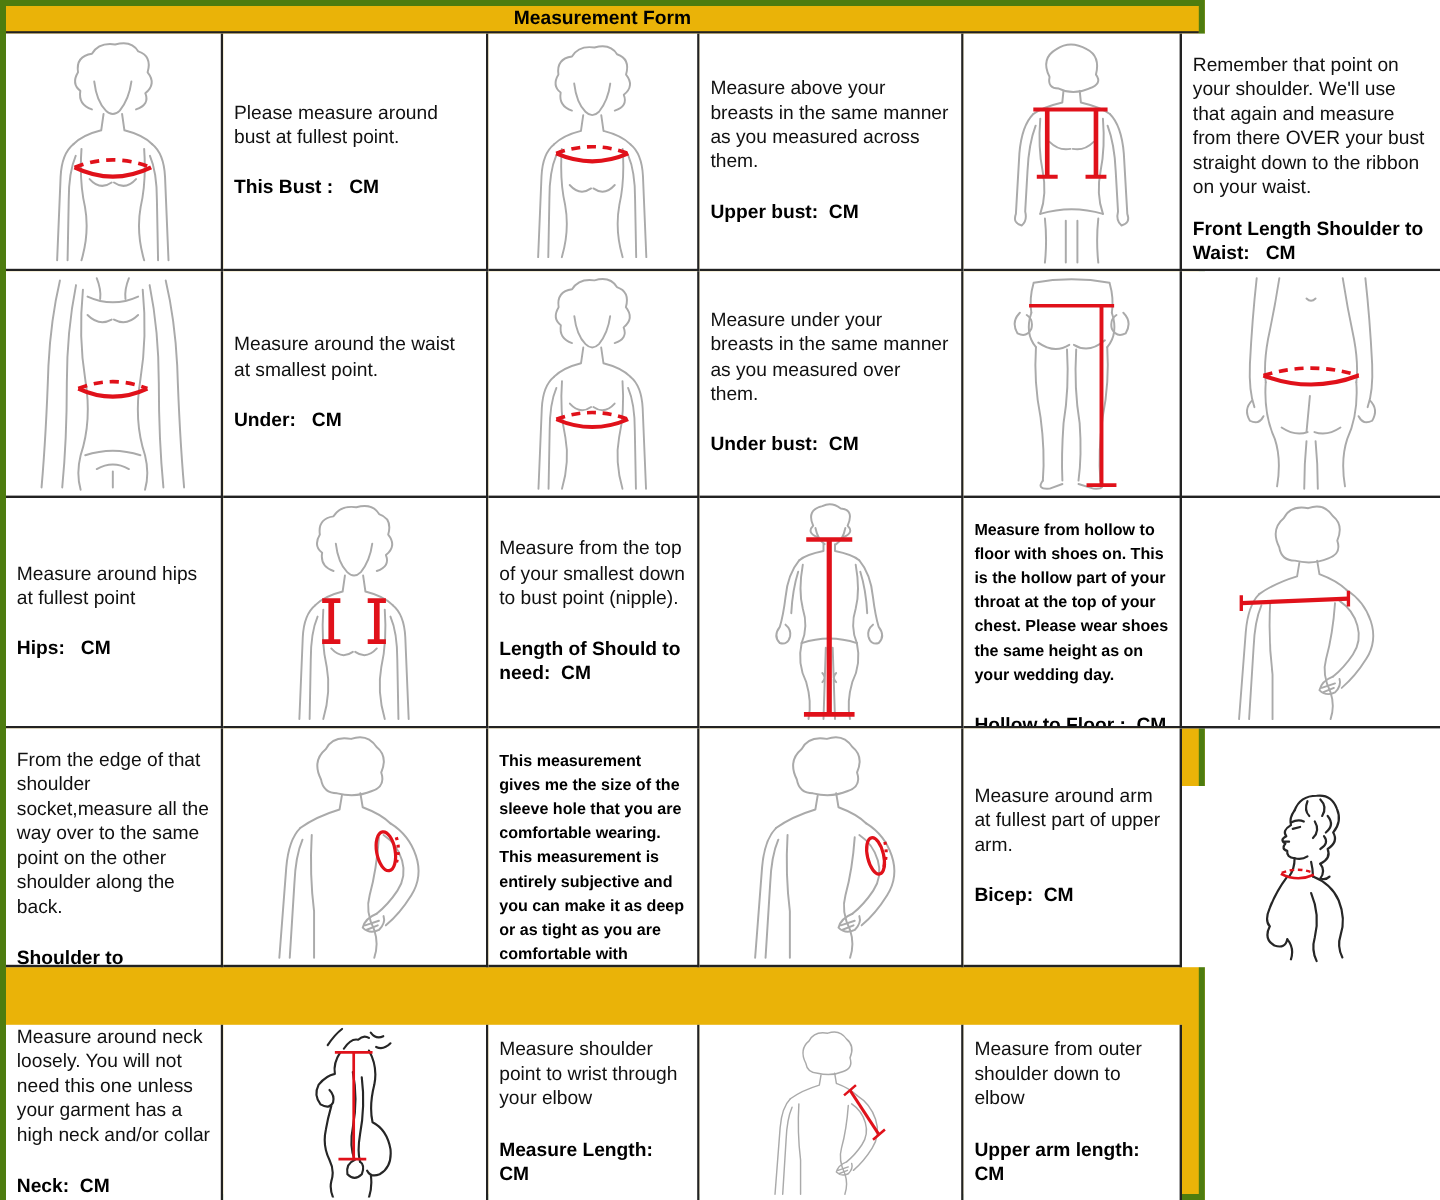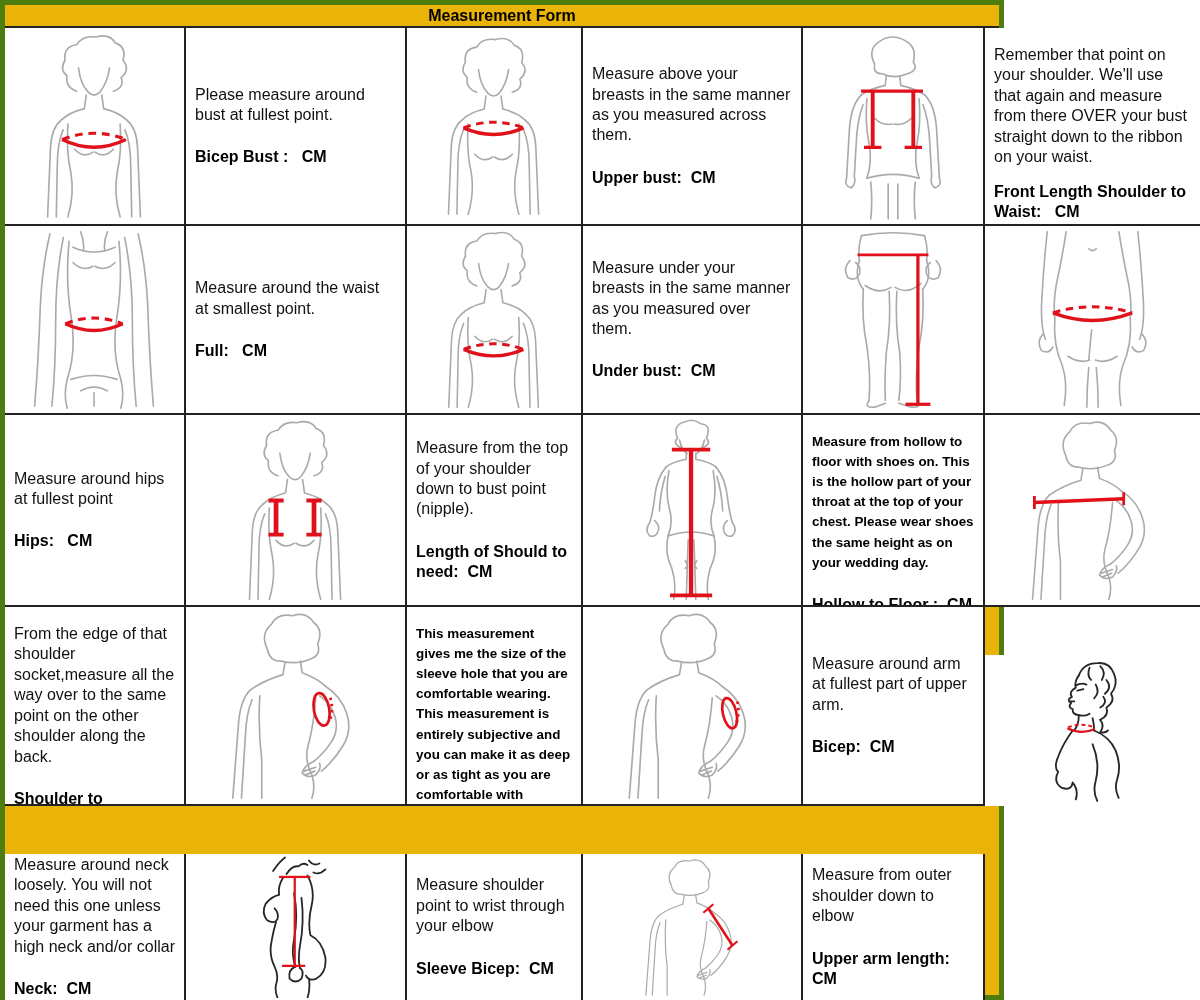--- a/index.html
+++ b/index.html
@@ -39,21 +39,21 @@
         <path class="sk" d="M56 92 Q46 100 45 120 L42 192 M58 102 Q52 116 52 140 L51 192"></path>
         <path class="sk" d="M124 92 Q134 100 135 120 L138 192 M122 102 Q128 116 128 140 L129 192"></path>
         <path class="sk" d="M63 96 Q61 124 66 146 Q70 168 63 192 M117 96 Q119 124 114 146 Q110 168 117 192"></path>
         <path class="sk" d="M70 122 Q79 132 89 125 M91 125 Q101 132 110 122"></path>
         <path class="red" stroke-width="3.2" stroke-dasharray="8 6" d="M57 112 Q90 99 123 112"></path>
         <path class="red" stroke-width="3.6" d="M57 112 Q90 128 123 112"></path>
       </svg>
     </div>
     <div class="cell txt">
       <p class="desc">Please measure around bust at fullest point.</p>
-      <p class="label">Bicep Bust :   CM</p>
+      <p class="label">This Bust :   CM</p>
     </div>
 
     <div class="cell fig">
       <svg viewBox="0 0 181 196">
         <path class="sk" d="M72 62 Q60 58 62 46 Q54 40 60 30 Q58 16 72 14 Q78 4 92 6 Q106 2 112 12 Q124 16 120 30 Q128 40 118 48 Q122 58 110 62"></path>
         <path class="sk" d="M74 38 Q76 55 84 63 Q90 69 96 63 Q104 53 106 38"></path>
         <path class="sk" d="M82 66 L80 80 M98 66 L100 80 M80 80 Q64 84 56 92 M100 80 Q116 84 124 92"></path>
         <path class="sk" d="M56 92 Q46 100 45 120 L42 192 M58 102 Q52 116 52 140 L51 192"></path>
         <path class="sk" d="M124 92 Q134 100 135 120 L138 192 M122 102 Q128 116 128 140 L129 192"></path>
         <path class="sk" d="M63 96 Q61 124 66 146 Q70 168 63 192 M117 96 Q119 124 114 146 Q110 168 117 192"></path>
@@ -93,21 +93,21 @@
         <path class="sk" d="M136 6 Q144 40 146 80 Q148 140 152 186 M122 10 Q130 50 130 95 Q130 145 134 186"></path>
         <path class="sk" d="M64 14 Q60 55 66 92 Q72 128 62 158 Q58 174 62 188 M116 14 Q120 55 114 92 Q108 128 118 158 Q122 174 118 188"></path>
         <path class="sk" d="M68 36 Q78 46 89 40 M91 40 Q102 46 112 36"></path>
         <path class="sk" d="M66 158 Q90 150 114 158 M76 170 Q90 162 104 170 M90 172 L90 186"></path>
         <path class="red" stroke-width="3.2" stroke-dasharray="8 6" d="M60 100 Q90 88 120 100"></path>
         <path class="red" stroke-width="3.6" d="M60 100 Q90 114 120 100"></path>
       </svg>
     </div>
     <div class="cell txt">
       <p class="desc">Measure around the waist at smallest point.</p>
-      <p class="label">Full:   CM</p>
+      <p class="label">Under:   CM</p>
     </div>
 
     <div class="cell fig">
       <svg viewBox="0 0 181 196">
         <path class="sk" d="M72 62 Q60 58 62 46 Q54 40 60 30 Q58 16 72 14 Q78 4 92 6 Q106 2 112 12 Q124 16 120 30 Q128 40 118 48 Q122 58 110 62"></path>
         <path class="sk" d="M74 38 Q76 55 84 63 Q90 69 96 63 Q104 53 106 38"></path>
         <path class="sk" d="M82 66 L80 80 M98 66 L100 80 M80 80 Q64 84 56 92 M100 80 Q116 84 124 92"></path>
         <path class="sk" d="M56 92 Q46 100 45 120 L42 192 M58 102 Q52 116 52 140 L51 192"></path>
         <path class="sk" d="M124 92 Q134 100 135 120 L138 192 M122 102 Q128 116 128 140 L129 192"></path>
         <path class="sk" d="M63 96 Q61 124 66 146 Q70 168 63 192 M117 96 Q119 124 114 146 Q110 168 117 192"></path>
@@ -161,21 +161,21 @@
         <path class="sk" d="M82 66 L80 80 M98 66 L100 80 M80 80 Q64 84 56 92 M100 80 Q116 84 124 92"></path>
         <path class="sk" d="M56 92 Q46 100 45 120 L42 192 M58 102 Q52 116 52 140 L51 192"></path>
         <path class="sk" d="M124 92 Q134 100 135 120 L138 192 M122 102 Q128 116 128 140 L129 192"></path>
         <path class="sk" d="M63 96 Q61 124 66 146 Q70 168 63 192 M117 96 Q119 124 114 146 Q110 168 117 192"></path>
         <path class="sk" d="M70 130 Q79 140 89 133 M91 133 Q101 140 110 130"></path>
         <path class="red" stroke-width="5" d="M70 88 L70 124 M110 88 L110 124"></path>
         <path class="red" stroke-width="4" d="M62 88 L78 88 M62 124 L78 124 M102 88 L118 88 M102 124 L118 124"></path>
       </svg>
     </div>
     <div class="cell txt">
-      <p class="desc">Measure from the top of your shoulder down to bust point (nipple).</p>
+      <p class="desc">Measure from the top of your smallest down to bust point (nipple).</p>
       <p class="label">Length of Should to need:  CM</p>
     </div>
 
     <div class="cell fig">
       <svg viewBox="0 0 182 194">
         <path class="sk" d="M76 22 Q70 8 84 5 Q92 1 100 7 Q112 8 106 22 Q112 28 102 32 M76 22 Q70 28 80 32"></path>
         <path class="sk" d="M78 24 Q80 34 86 38 M104 24 Q102 34 96 38"></path>
         <path class="sk" d="M85 38 L85 44 M95 38 L95 44 M85 44 Q70 47 64 52 M95 44 Q110 47 116 52"></path>
         <path class="sk" d="M64 52 Q54 64 52 84 Q50 100 47 110 M47 110 Q41 118 47 124 Q54 126 56 118 Q57 112 52 108 M63 62 Q58 78 57 98"></path>
         <path class="sk" d="M116 52 Q126 64 128 84 Q130 100 133 110 M133 110 Q139 118 133 124 Q126 126 124 118 Q123 112 128 108 M117 62 Q122 78 123 98"></path>
@@ -276,21 +276,21 @@
         <path class="ink" d="M62 88 Q58 102 56 114 Q52 132 60 148 Q66 160 62 172 Q60 180 64 190"></path>
         <path class="ink" d="M86 50 Q92 80 86 112 Q82 132 88 148 M96 56 Q100 88 94 120 Q91 138 94 150"></path>
         <path class="ink" d="M88 148 Q78 152 80 164 Q88 172 96 164 Q100 154 94 150"></path>
         <path class="red" stroke-width="3" d="M66 28 L108 28"></path>
         <path class="red" stroke-width="3" d="M87 28 L87 147"></path>
         <path class="red" stroke-width="3" d="M70 147 L101 147"></path>
       </svg>
     </div>
     <div class="cell txt">
       <p class="desc">Measure shoulder point to wrist through your elbow</p>
-      <p class="label">Sleeve Bicep:  CM</p>
+      <p class="label">Measure Length:  CM</p>
     </div>
 
     <div class="cell fig">
       <svg viewBox="0 0 182 200">
         <path class="sk" d="M62 42 Q54 26 66 16 Q72 4 88 7 Q102 2 110 14 Q120 22 114 36 Q118 48 106 52 Q92 58 76 54 Q64 54 62 42"></path>
         <path class="sk" d="M80 56 L78 68 M96 54 L98 66 M78 68 Q58 74 44 84 M98 66 Q114 72 122 80"></path>
         <path class="sk" d="M44 84 Q34 94 32 118 L26 196 M46 94 Q40 108 39 132 L35 196"></path>
         <path class="sk" d="M54 90 Q52 124 56 156 L56 196"></path>
         <path class="sk" d="M122 80 Q138 90 144 108 Q150 126 140 142 Q130 158 118 168 M116 90 Q128 98 132 112 Q136 126 128 138 Q120 150 110 158"></path>
         <path class="sk" d="M110 158 Q100 162 98 170 Q104 176 112 172 Q118 166 116 160 M100 168 L112 164 M101 172 L111 168"></path>

